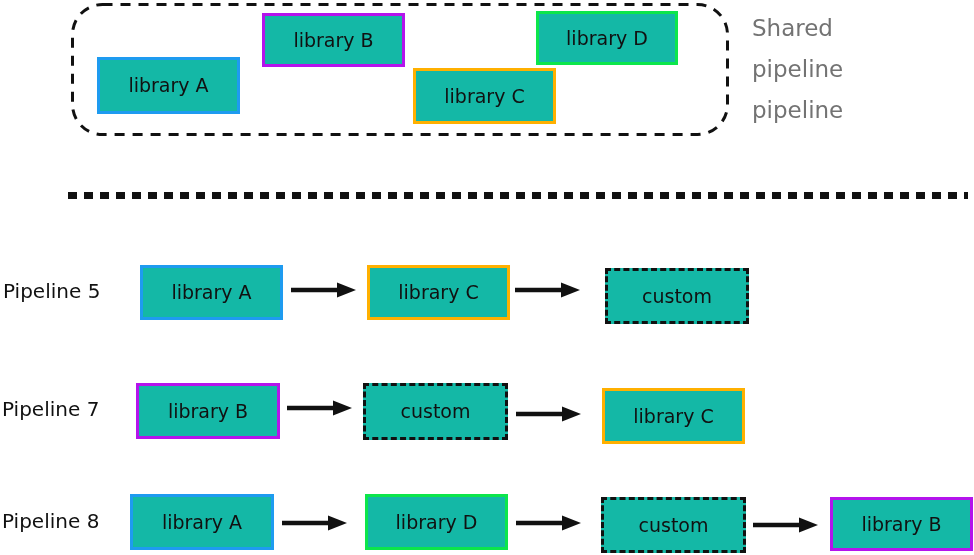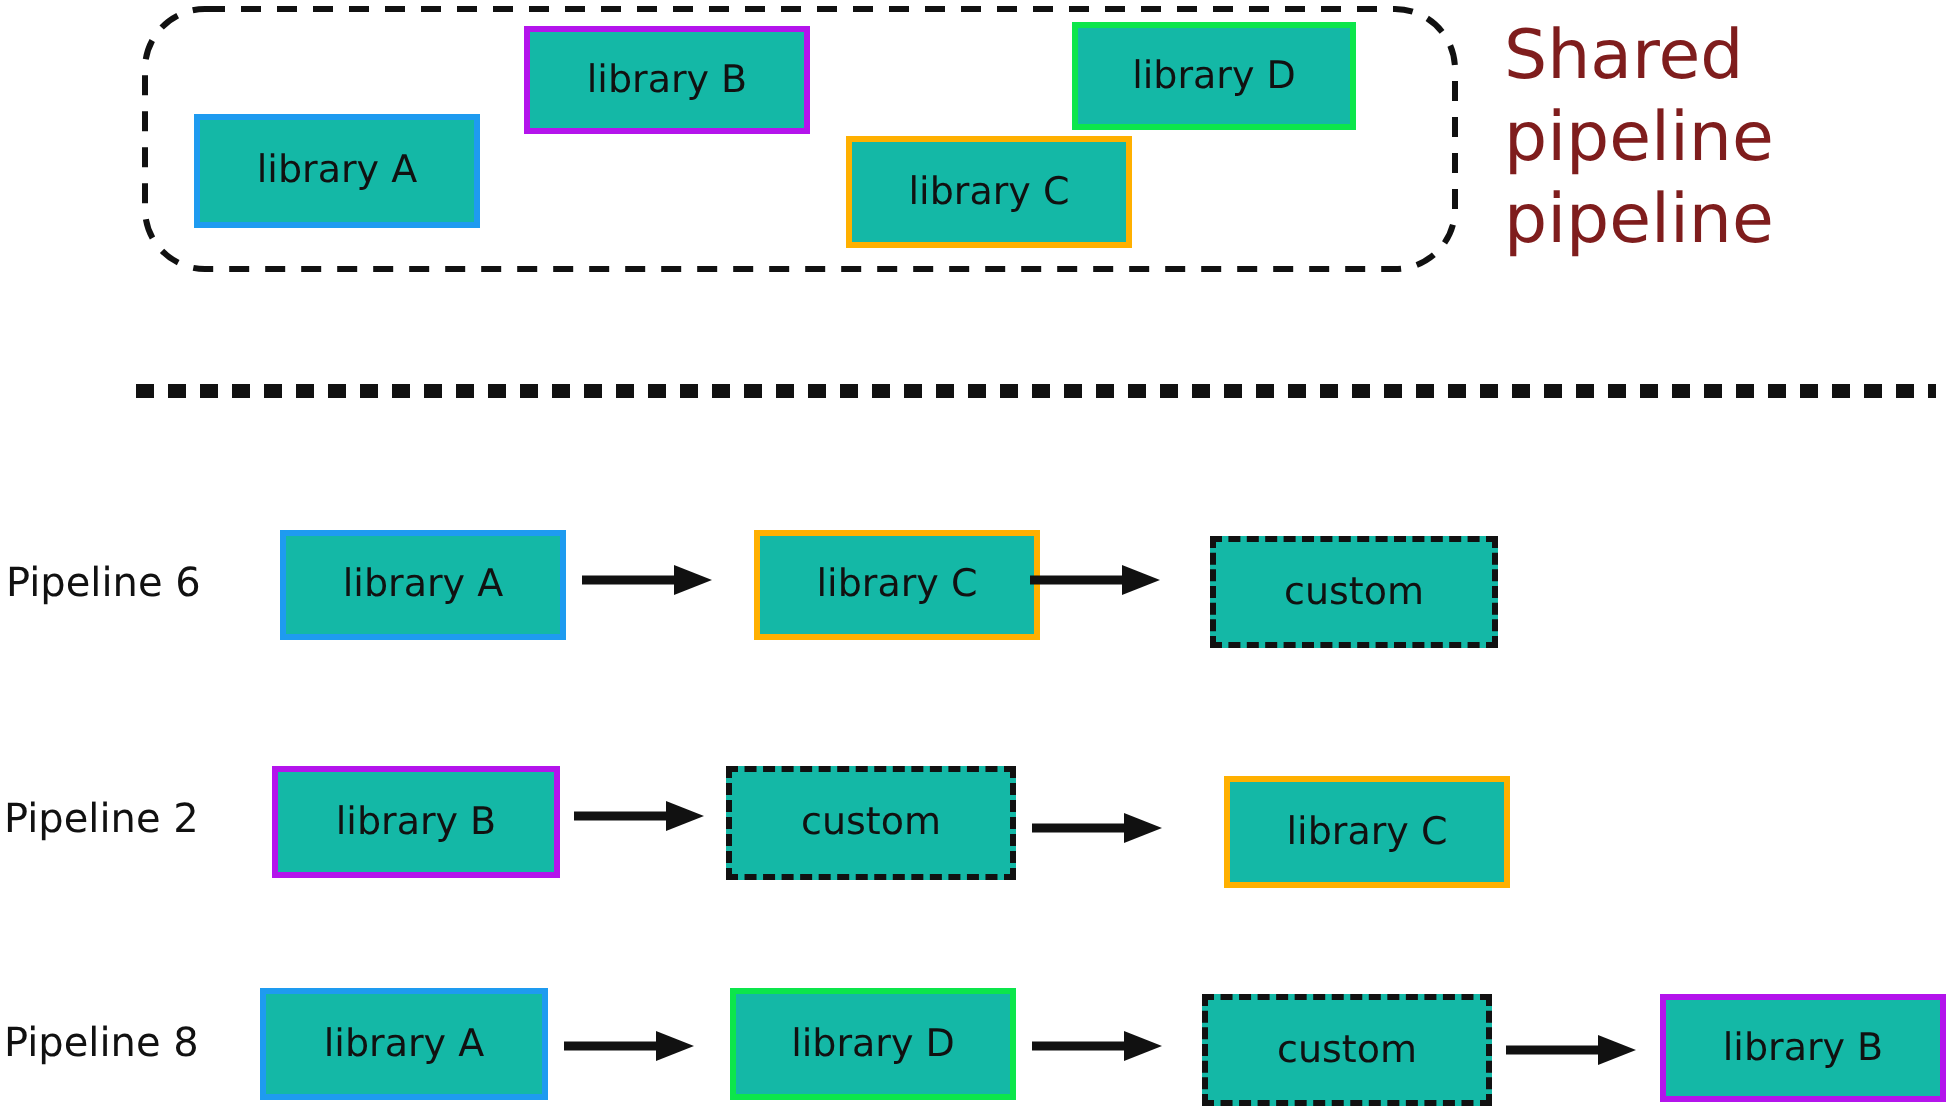--- a/index.html
+++ b/index.html
@@ -26,32 +26,32 @@
     display: flex;
     align-items: center;
     justify-content: center;
     font-size: 19px;
     line-height: 1;
     color: #111111;
     white-space: nowrap;
   }
   .node.blue   { border: 3px solid var(--color-blue,   #1E9BF0); }
   .node.purple { border: 3px solid var(--color-purple, #B414EC); }
-  .node.orange { border: 3px solid var(--color-orange, #FFB000); margin-left: 10px; }
+  .node.orange { border: 3px solid var(--color-orange, #FFB000); }
   .node.green  { border: 3px solid var(--color-green,  #0CE64B); }
   .node.dashed { border: 3px dashed #111111; }
 
   
   .caption {
     position: absolute;
     left: 752px;
     top: 8px;
-    font-size: 34px;
+    font-size: 23px;
     line-height: 41px;
-    color: #7f1d1d;
+    color: #737373;
   }
 
   
   .divider {
     position: absolute;
     left: 68px;
     top: 192px;
     width: 900px;
     height: 7px;
     background: repeating-linear-gradient(90deg, #111111 0 9px, transparent 9px 16px);
@@ -85,39 +85,39 @@
   <div class="node green" style="left:536px; top:11px; width:142px; height:54px;">library D</div>
 
   <div class="caption">
     <div>Shared</div>
     <div>pipeline</div>
     <div>pipeline</div>
   </div>
 
   <div class="divider"></div>
 
-  <div class="pipeline-label" style="left:3px; top:279px;">Pipeline 6</div>
+  <div class="pipeline-label" style="left:3px; top:279px;">Pipeline 5</div>
 
   <div class="node blue" style="left:140px; top:265px; width:143px; height:55px;">library A</div>
 
   <svg class="arrow" style="left:291px; top:281px;" viewBox="0 0 66 18" aria-hidden="true">
     <line x1="0" y1="9" x2="48" y2="9" stroke="#111111" stroke-width="4.5"></line>
     <polygon points="46,1.5 65,9 46,16.5" fill="#111111"></polygon>
   </svg>
 
   <div class="node orange" style="left:367px; top:265px; width:143px; height:55px;">library C</div>
 
   <svg class="arrow" style="left:515px; top:281px;" viewBox="0 0 66 18" aria-hidden="true">
     <line x1="0" y1="9" x2="48" y2="9" stroke="#111111" stroke-width="4.5"></line>
     <polygon points="46,1.5 65,9 46,16.5" fill="#111111"></polygon>
   </svg>
 
   <div class="node dashed" style="left:605px; top:268px; width:144px; height:56px;">custom</div>
 
-  <div class="pipeline-label" style="left:2px; top:397px;">Pipeline 2</div>
+  <div class="pipeline-label" style="left:2px; top:397px;">Pipeline 7</div>
 
   <div class="node purple" style="left:136px; top:383px; width:144px; height:56px;">library B</div>
 
   <svg class="arrow" style="left:287px; top:399px;" viewBox="0 0 66 18" aria-hidden="true">
     <line x1="0" y1="9" x2="48" y2="9" stroke="#111111" stroke-width="4.5"></line>
     <polygon points="46,1.5 65,9 46,16.5" fill="#111111"></polygon>
   </svg>
 
   <div class="node dashed" style="left:363px; top:383px; width:145px; height:57px;">custom</div>
 

